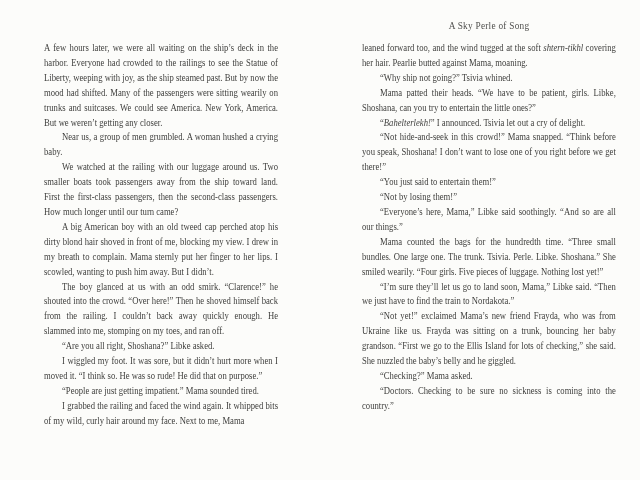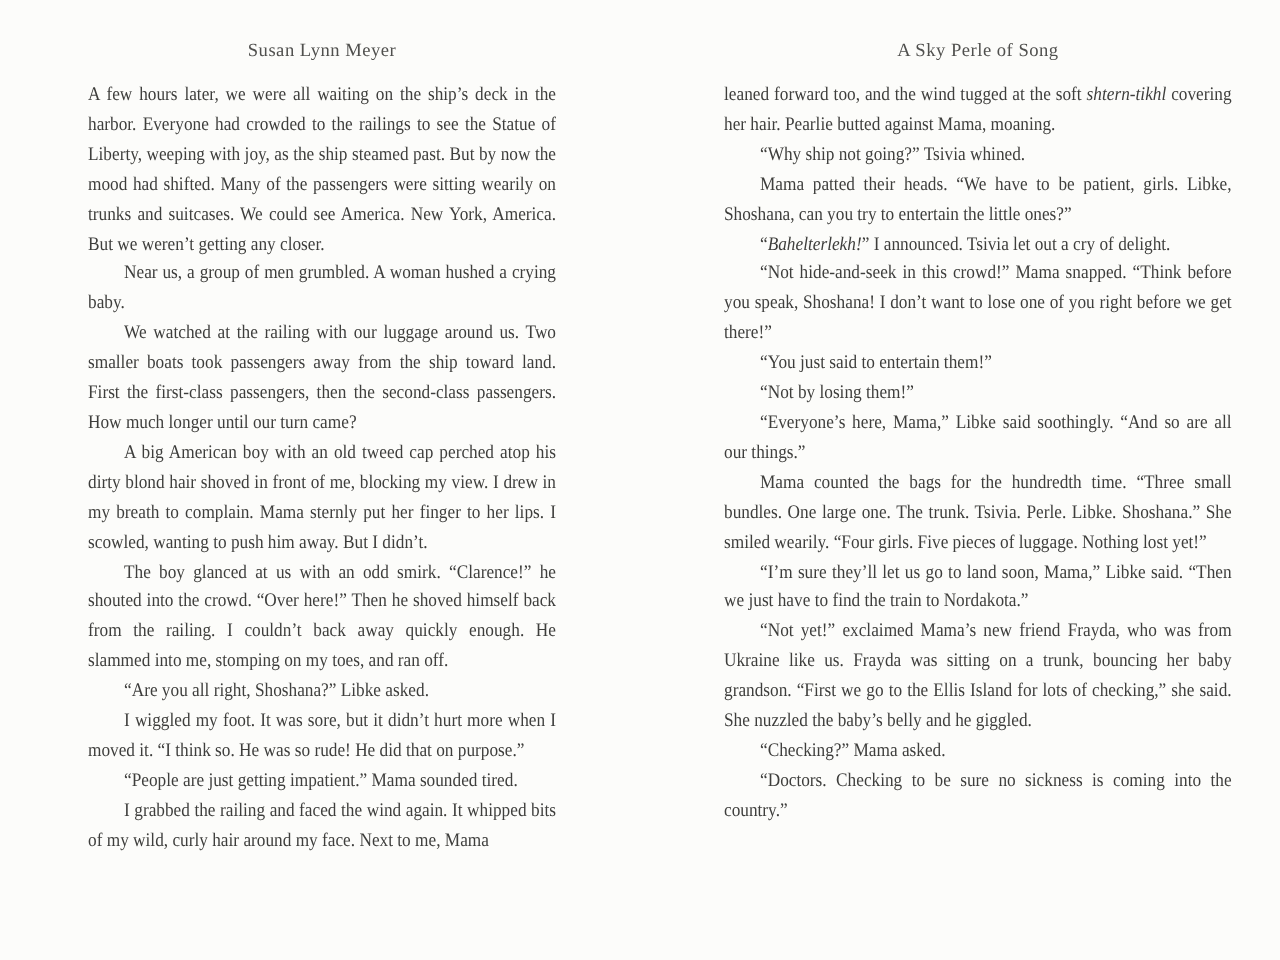--- a/index.html
+++ b/index.html
@@ -69,21 +69,20 @@
   }
   .page.left  .folio { left: 44px; width: 234px; }
   .page.right .folio { left: 42px; width: 254px; }
 </style>
 </head>
 <body>
 
 <div class="spread">
 
   <div class="page left">
-    <div class="running-head">Susan Lynn Meyer</div>
     <div class="body-text">
       <p class="flush"><span>A few hours later, we were all waiting on the ship’s deck in the harbor. Everyone had crowded to the railings to see the Statue of Liberty, weeping with joy, as the ship steamed past. But by now the mood had shifted. Many of the passengers were sitting wearily on trunks and suitcases. We could see America. New York, America. But we weren’t getting any closer.</span></p>
       <p><span>Near us, a group of men grumbled. A woman hushed a crying baby.</span></p>
       <p><span>We watched at the railing with our luggage around us. Two smaller boats took passengers away from the ship toward land. First the first-class passengers, then the second-class passengers. How much longer until our turn came?</span></p>
       <p><span>A big American boy with an old tweed cap perched atop his dirty blond hair shoved in front of me, blocking my view. I drew in my breath to complain. Mama sternly put her finger to her lips. I scowled, wanting to push him away. But I didn’t.</span></p>
       <p><span>The boy glanced at us with an odd smirk. “Clarence!” he shouted into the crowd. “Over here!” Then he shoved himself back from the railing. I couldn’t back away quickly enough. He slammed into me, stomping on my toes, and ran off.</span></p>
       <p><span>“Are you all right, Shoshana?” Libke asked.</span></p>
       <p><span>I wiggled my foot. It was sore, but it didn’t hurt more when I moved it. “I think so. He was so rude! He did that on purpose.”</span></p>
       <p><span>“People are just getting impatient.” Mama sounded tired.</span></p>
       <p><span>I grabbed the railing and faced the wind again. It whipped bits of my wild, curly hair around my face. Next to me, Mama</span></p>

